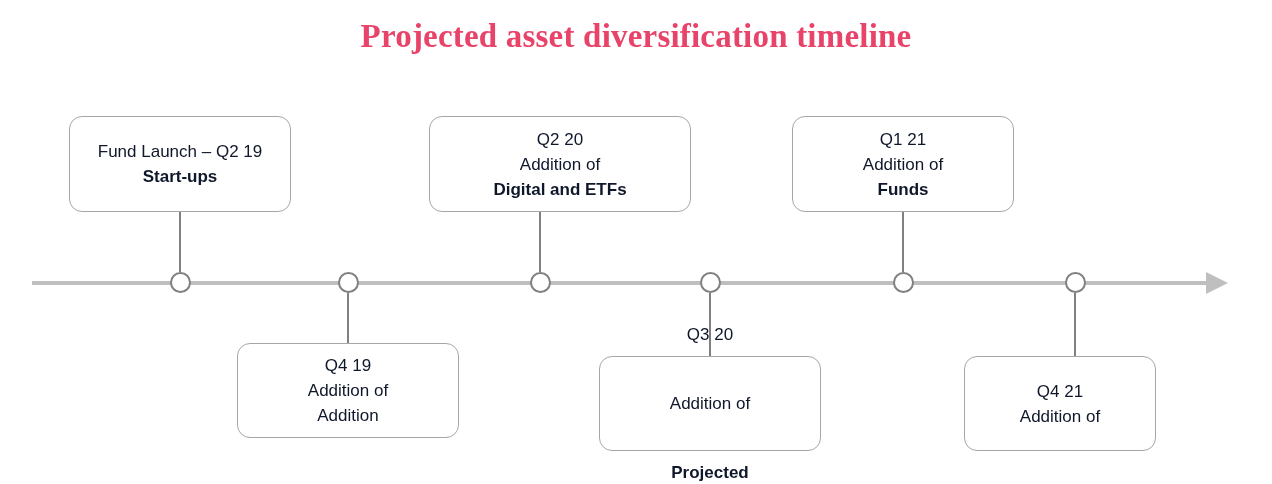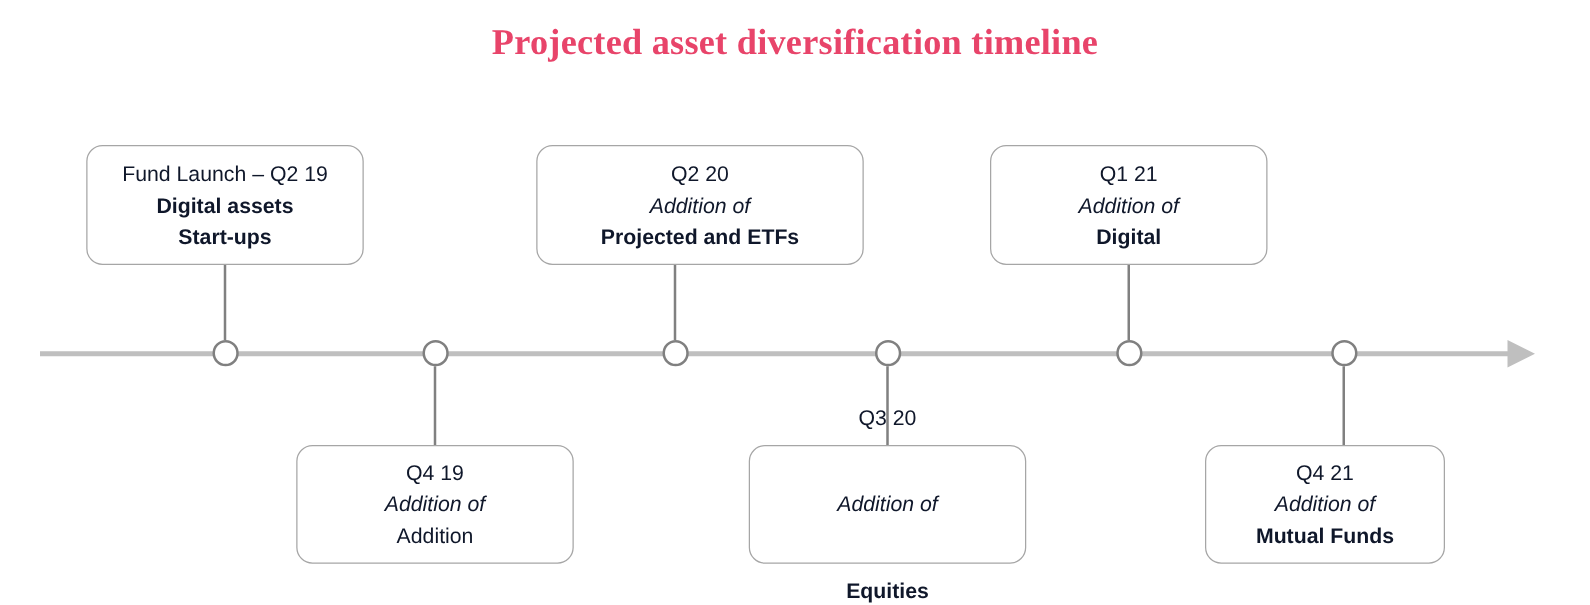--- a/index.html
+++ b/index.html
@@ -22,21 +22,21 @@
 
   
   .title {
     position: absolute;
     left: 0;
     top: 18px;
     width: 1272px;
     text-align: center;
     font-family: "Liberation Serif", "DejaVu Serif", serif;
     font-weight: bold;
-    font-size: 29px;
+    font-size: 33px;
     letter-spacing: 0.2px;
     color: #e8446a;
     white-space: nowrap;
   }
 
   
   .axis-line {
     position: absolute;
     left: 32px;
     top: 281px;
@@ -90,71 +90,69 @@
     text-align: center;
     color: #0f172a;
     padding: 8px 8px;
   }
   .callout .line {
     font-size: 17px;
     line-height: 25px;
     white-space: nowrap;
   }
   .callout .line.regular { font-weight: normal; font-style: normal; }
-  .callout .line.italic  { font-weight: normal; font-style: italic; }
+  .callout .line.italic  { font-weight: normal; }
   .callout .line.bold    { font-weight: bold;   font-style: normal; }
 </style>
 </head>
 <body>
 
 <div id="canvas">
 
   <div class="title">Projected asset diversification timeline</div>
 
   <div class="axis-line"></div>
   <div class="axis-arrow"></div>
 
   <div id="nodes">
       <div class="stem" style="left: 180px; top: 212px; height: 60px;"></div>
       <div class="callout" style="width: 222px; height: 96px; left: 69px; top: 116px;">
         <div class="line regular">Fund Launch – Q2 19</div>
-        <div class="line bold">Digital assets</div>
         <div class="line bold">Start-ups</div>
       </div>
       <div class="marker" style="left: 180px;"></div>
       <div class="stem" style="left: 348px; top: 293px; height: 63px;"></div>
-      <div class="callout" style="width: 222px; height: 95px; left: 237px; top: 356px;">
+      <div class="callout" style="width: 222px; height: 95px; left: 237px; top: 343px;">
         <div class="line regular">Q4 19</div>
         <div class="line italic">Addition of</div>
         <div class="line regular">Addition</div>
       </div>
       <div class="marker" style="left: 348px;"></div>
       <div class="stem" style="left: 540px; top: 212px; height: 60px;"></div>
       <div class="callout" style="width: 262px; height: 96px; left: 429px; top: 116px;">
         <div class="line regular">Q2 20</div>
         <div class="line italic">Addition of</div>
-        <div class="line bold">Projected and ETFs</div>
+        <div class="line bold">Digital and ETFs</div>
       </div>
       <div class="marker" style="left: 540px;"></div>
       <div class="stem" style="left: 710px; top: 293px; height: 63px;"></div>
       <div class="callout" style="width: 222px; height: 95px; left: 599px; top: 356px; gap: 44px;">
         <div class="line regular">Q3 20</div>
         <div class="line italic">Addition of</div>
-        <div class="line bold">Equities</div>
+        <div class="line bold">Projected</div>
       </div>
       <div class="marker" style="left: 710px;"></div>
       <div class="stem" style="left: 903px; top: 212px; height: 60px;"></div>
       <div class="callout" style="width: 222px; height: 96px; left: 792px; top: 116px; align-items: center;">
         <div class="line regular">Q1 21</div>
         <div class="line italic">Addition of</div>
-        <div class="line bold">Digital</div>
+        <div class="line bold">Funds</div>
       </div>
       <div class="marker" style="left: 903px;"></div>
       <div class="stem" style="left: 1075px; top: 293px; height: 63px;"></div>
       <div class="callout" style="width: 192px; height: 95px; left: 964px; top: 356px;">
         <div class="line regular">Q4 21</div>
         <div class="line italic">Addition of</div>
-        <div class="line bold">Mutual Funds</div>
       </div>
       <div class="marker" style="left: 1075px;"></div>
     </div>
 
 </div>
 
 </body></html>

